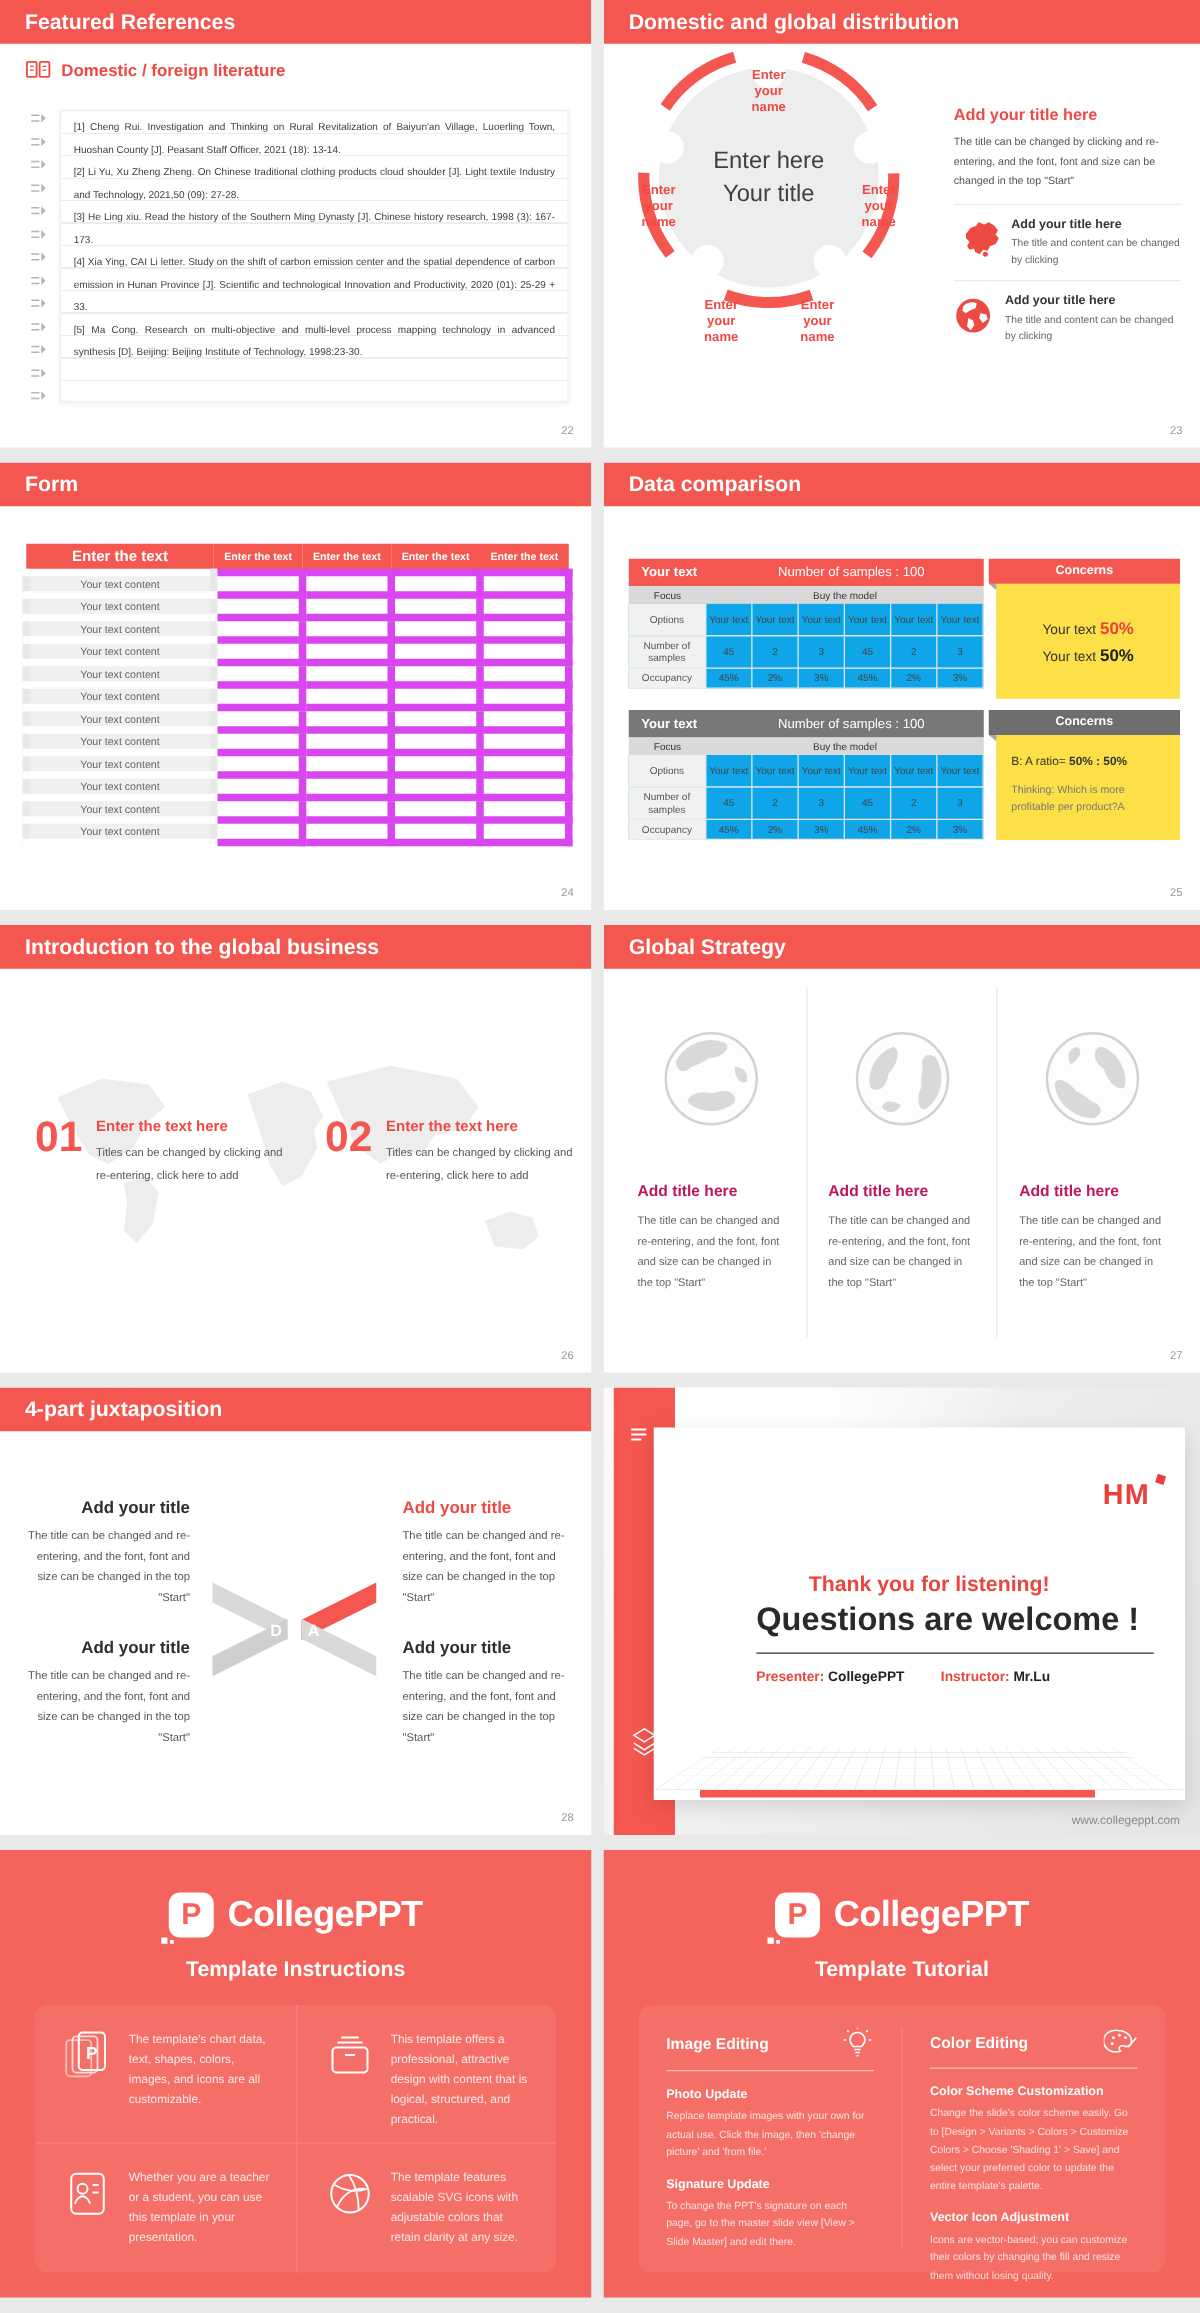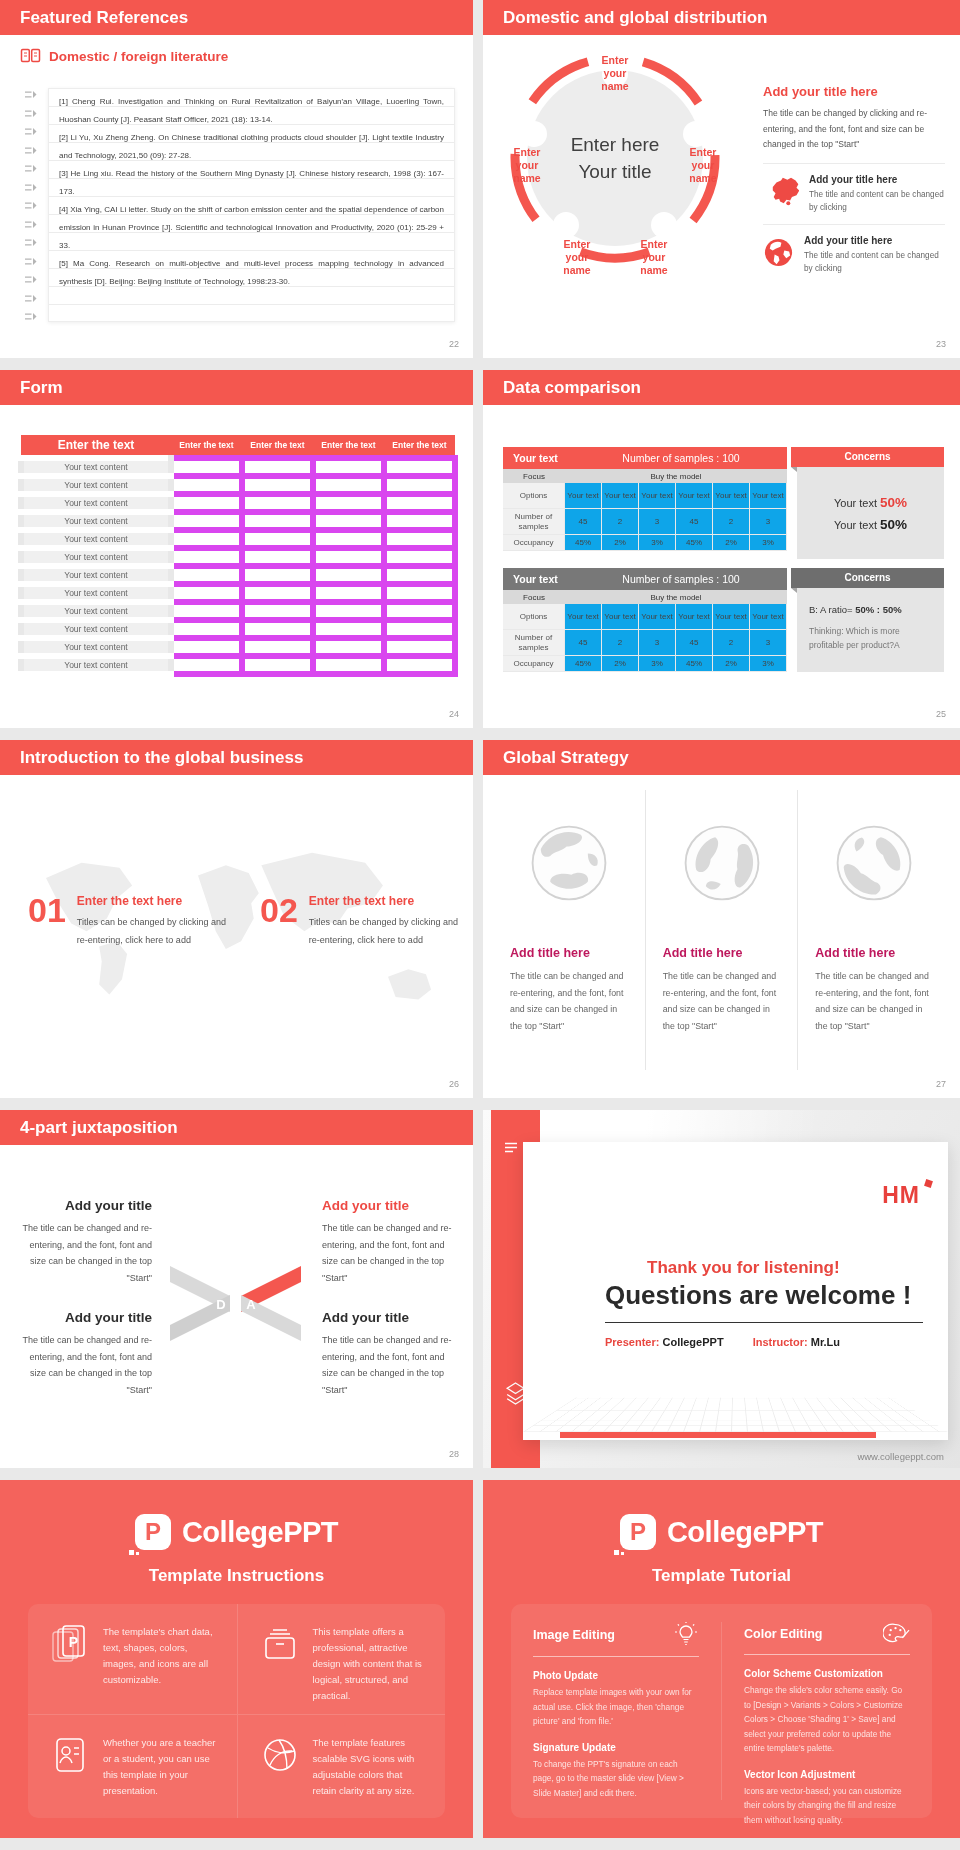--- a/index.html
+++ b/index.html
@@ -18,21 +18,21 @@
               color:#ee4a44; font-size:13.5px; font-weight:700; }
   .s22-markers { position:absolute; left:24px; top:90px; display:flex; flex-direction:column; gap:9.5px; }
   .mk { width:13px; height:9px; }
   .s22-refs { position:absolute; left:48px; top:88px; width:407px; height:234px; background:#fff;
               border:1px solid #ededed; box-shadow:0 1px 4px rgba(0,0,0,.07);
               padding:4px 10px 0 10px; font-size:8px; color:#3f3f3f; line-height:18px; text-align:justify;
               background-image:repeating-linear-gradient(to bottom, transparent 0 17px, #ececec 17px 18px); }
   .s22-refs p { margin:0; }
 
   
-  .dg { position:absolute; left:22px; top:48px; width:220px; height:226px; }
+  .dg { position:absolute; left:22px; top:32px; width:220px; height:226px; }
   .dgc { position:absolute; left:22px; top:22px; width:176px; height:176px; border-radius:50%;
          background:#ededed; display:flex; flex-direction:column; align-items:center; justify-content:center;
          color:#404040; font-size:19px; line-height:27px; }
   .ntc { position:absolute; width:26px; height:26px; border-radius:50%; background:#fff; }
   .arcs { position:absolute; left:0; top:0; }
   .dlab { position:absolute; width:48px; text-align:center; color:#ee4a44; font-weight:700;
           font-size:10.5px; line-height:13px; }
   .dlab-top{left:108px;top:54px}.dlab-left{left:20px;top:146px}.dlab-right{left:196px;top:146px}
   .dlab-bl{left:70px;top:238px}.dlab-br{left:147px;top:238px}
   .s23r { position:absolute; left:280px; top:84px; width:182px; }
@@ -66,21 +66,21 @@
                    font-size:8px; line-height:10px; padding:2px; }
   .dt-grid .lab { background:#f1f1f1; color:#555; }
   .rowA > div { height:26px; } .rowB > div { height:26px; } .rowC > div { height:16px; }
   .concern { position:absolute; left:314px; width:147px; }
   .cn1{top:77px;height:112px}.cn2{top:198px;height:104px}
   .cn-head { position:relative; margin-left:-6px; height:20px; color:#fff; text-align:center;
              font-weight:700; font-size:10px; line-height:20px; }
   .cn1 .cn-head{background:#f4574f}.cn2 .cn-head{background:#6e6e6e}
   .cn-head::after { content:""; position:absolute; left:0; top:20px;
                     border-top:5px solid rgba(0,0,0,.35); border-left:6px solid transparent; }
-  .cn-body { height:calc(100% - 20px); background:#e5e5e5; }
+  .cn-body { height:calc(100% - 20px); background:#fde047; }
   .cn1 .cn-body { display:flex; flex-direction:column; align-items:center; justify-content:center;
                   gap:7px; font-size:11px; color:#333; }
   .pct-red { color:#e8413c; font-size:13.5px; font-weight:700; }
   .pct-dark { color:#222; font-size:13.5px; font-weight:700; }
   .cn2 .cn-body { padding:16px 12px 0; font-size:9.5px; color:#333; }
   .cn2 b { font-weight:700; }
   .think { margin-top:9px; font-size:8.5px; color:#777; line-height:14px; }
 
   
   .wmap { position:absolute; left:8px; top:50px; }

